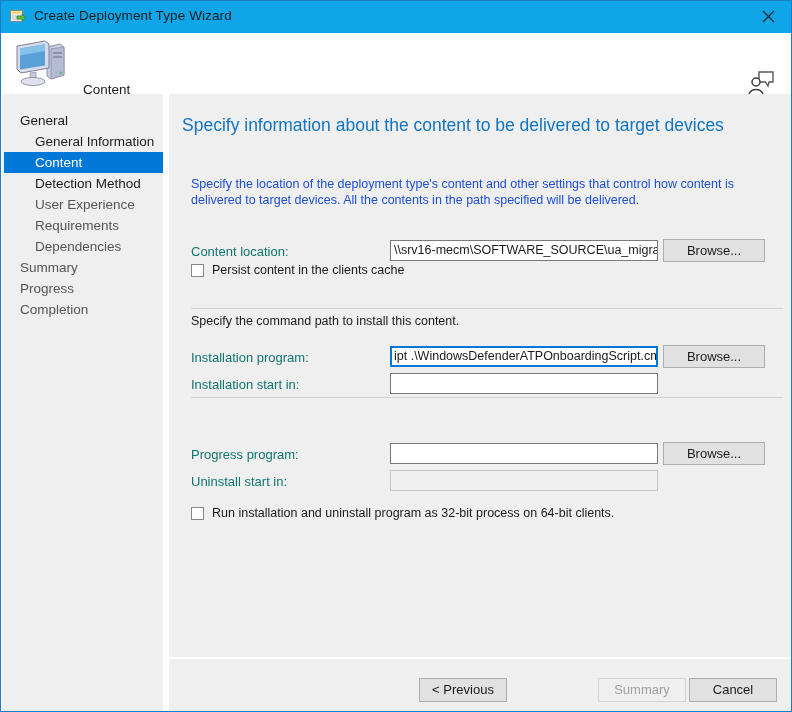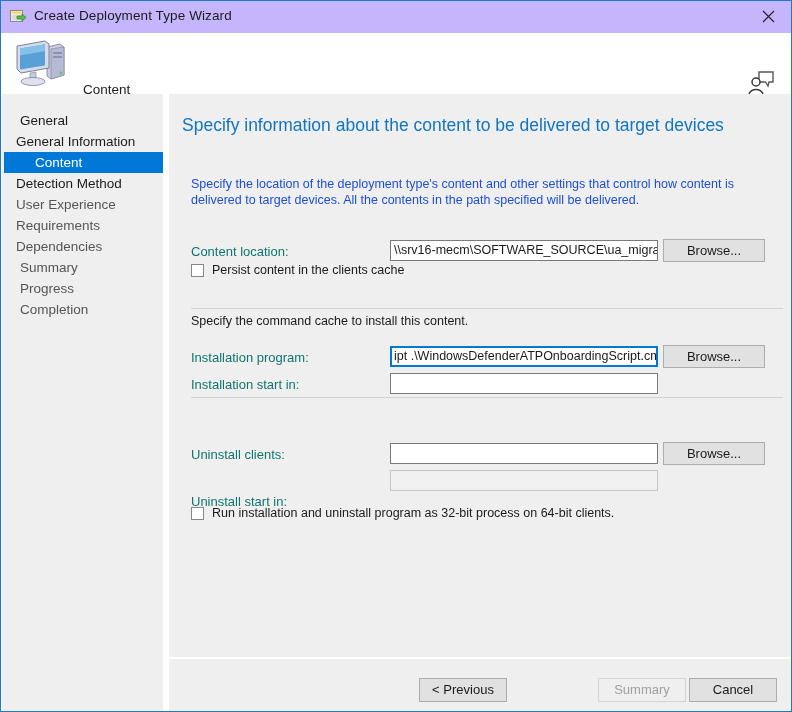--- a/index.html
+++ b/index.html
@@ -23,21 +23,21 @@
     background: #ffffff;
     overflow: hidden;
   }
 
   
   #titlebar {
     position: absolute;
     left: 0; top: 0;
     width: 790px;
     height: 32px;
-    background: #c4b5fd;
+    background: #0ea5e9;
   }
   #titlebar-icon {
     position: absolute;
     left: 9px; top: 8px;
     width: 17px; height: 16px;
   }
   #titlebar-text {
     position: absolute;
     left: 33px; top: 7px;
     font-size: 13.5px;
@@ -99,21 +99,21 @@
   }
   .nav-item {
     height: 21px;
     line-height: 21px;
     font-size: 13.5px;
     white-space: nowrap;
     cursor: default;
     padding-left: 18px;
     color: #1b1b1b;
   }
-  .nav-item.lvl2 { padding-left: 14px; }
+  .nav-item.lvl2 { padding-left: 33px; }
   .nav-item.dim { color: #555555; }
   .nav-item.selected {
     background: #0078d7;
     color: #ffffff;
     margin-left: 2px;
     padding-left: 31px;
     width: 159px;
     box-sizing: border-box;
   }
 
@@ -343,37 +343,37 @@
     <div class="textbox" style="left:221px; top:146px; width:268px;">\\srv16-mecm\SOFTWARE_SOURCE\ua_migrate</div>
     <div class="btn browse" style="left:494px; top:145px;">Browse...</div>
 
     <div class="checkbox-row" style="left:22px; top:169px;">
       <span class="checkbox-box"></span>
       <span class="checkbox-label">Persist content in the clients cache</span>
     </div>
 
     <div class="separator" style="left:22px; top:214px; width:592px;"></div>
 
-    <div class="section-note" style="left:22px; top:220px;">Specify the command cache to install this content.</div>
+    <div class="section-note" style="left:22px; top:220px;">Specify the command path to install this content.</div>
 
     <div class="field-label" style="left:22px; top:256px;">Installation program:</div>
     <div class="textbox focused" style="left:221px; top:252px; width:268px;"><span>ipt .\WindowsDefenderATPOnboardingScript.cmd</span></div>
     <div class="btn browse" style="left:494px; top:251px;">Browse...</div>
 
     <div class="field-label" style="left:22px; top:283px;">Installation start in:</div>
     <div class="textbox" style="left:221px; top:279px; width:268px;"></div>
 
     <div class="separator" style="left:22px; top:303px; width:592px;"></div>
 
 
-    <div class="field-label" style="left:22px; top:353px;">Uninstall clients:</div>
+    <div class="field-label" style="left:22px; top:353px;">Progress program:</div>
     <div class="textbox" style="left:221px; top:349px; width:268px;"></div>
     <div class="btn browse" style="left:494px; top:348px;">Browse...</div>
 
-    <div class="field-label" style="left:22px; top:380px;margin-top:20px;">Uninstall start in:</div>
+    <div class="field-label" style="left:22px; top:380px;">Uninstall start in:</div>
     <div class="textbox disabled" style="left:221px; top:376px; width:268px;"></div>
 
     <div class="checkbox-row" style="left:22px; top:412px;">
       <span class="checkbox-box"></span>
       <span class="checkbox-label">Run installation and uninstall program as 32-bit process on 64-bit clients.</span>
     </div>
 
   </div>
 
   <div id="footer-divider"></div>

